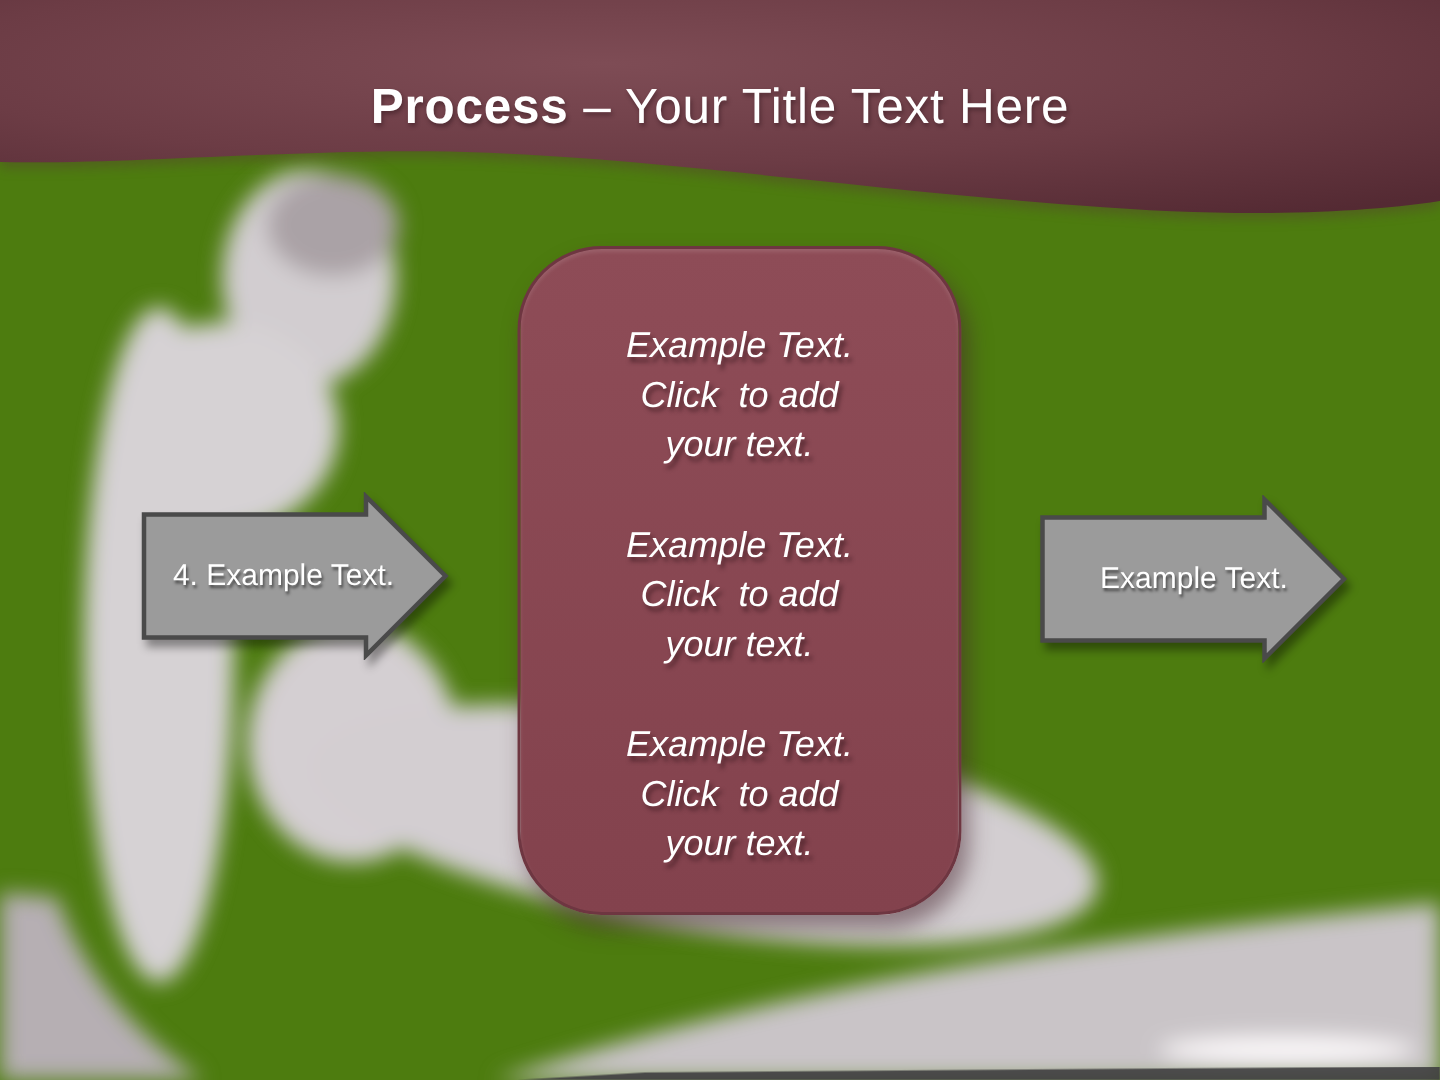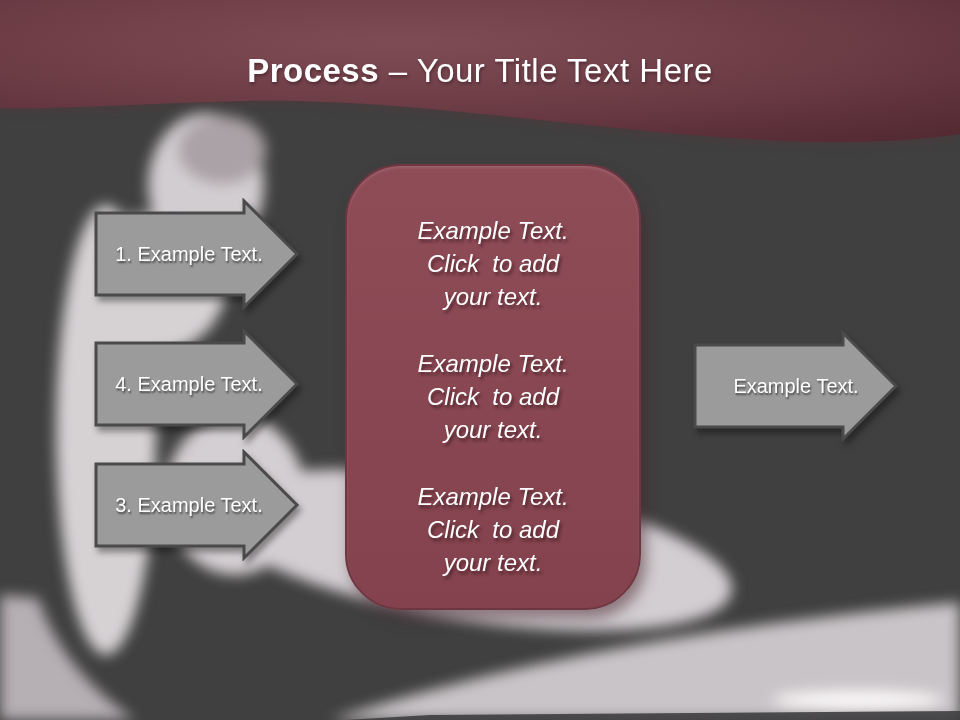--- a/index.html
+++ b/index.html
@@ -1,18 +1,18 @@
 <!DOCTYPE html>
 <html><head>
 <meta charset="utf-8">
 <style>
   html,body{margin:0;padding:0;background:#555;}
   .slide{
     position:relative; width:960px; height:720px; overflow:hidden;
-    background:#404040;
+    background:#4d7c0f;
     font-family:"Liberation Sans", sans-serif;
   }
   
   .bg-art{position:absolute; left:0; top:0; z-index:0;}
   
   .header-wave{
     position:absolute; left:0; top:0; z-index:1;
     filter:drop-shadow(0 4px 4px rgba(90,48,58,.35));
   }
   .title{
@@ -88,40 +88,28 @@
       </radialGradient>
     </defs>
     <path d="M0,0 H960 V134 C900,143 820,145 720,137 C560,125 430,104 300,101 C200,99 80,110 0,108 Z" fill="url(#hdr)"></path>
   </svg>
 
   <h1 class="title">
     <span class="title-bold">Process</span>
     <span>– Your Title Text Here</span>
   </h1>
 
-  <div class="arrow arrow-1">
-    <svg width="206" height="112" viewBox="0 0 206 112">
-      <polygon points="2,15 150,15 150,3 203,56 150,109 150,97 2,97" stroke="#4a4a4a" stroke-width="3" fill="#9b9b9b"></polygon>
-    </svg>
-    <span class="label body">1. Example Text.</span>
-  </div>
 
   <div class="arrow arrow-2">
     <svg width="206" height="112" viewBox="0 0 206 112">
       <polygon points="2,15 150,15 150,3 203,56 150,109 150,97 2,97" stroke="#4a4a4a" stroke-width="3" fill="#9b9b9b"></polygon>
     </svg>
     <span class="label body">4. Example Text.</span>
   </div>
 
-  <div class="arrow arrow-3">
-    <svg width="206" height="112" viewBox="0 0 206 112">
-      <polygon points="2,15 150,15 150,3 203,56 150,109 150,97 2,97" stroke="#4a4a4a" stroke-width="3" fill="#9b9b9b"></polygon>
-    </svg>
-    <span class="label body">3. Example Text.</span>
-  </div>
 
   <div class="content-box">
     <div class="box-para">
       <div class="box-line">Example Text.</div>
       <div class="box-line">Click  to add</div>
       <div class="box-line">your text.</div>
     </div>
     <div class="box-para">
       <div class="box-line">Example Text.</div>
       <div class="box-line">Click  to add</div>

